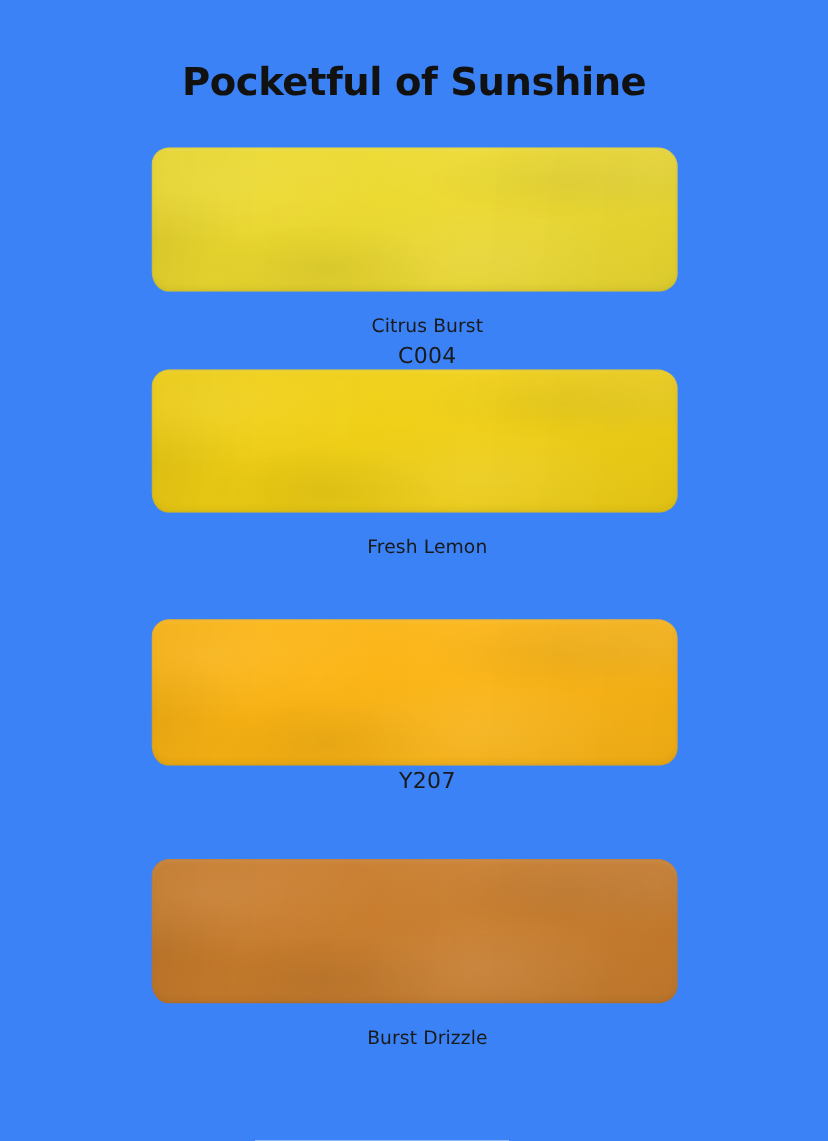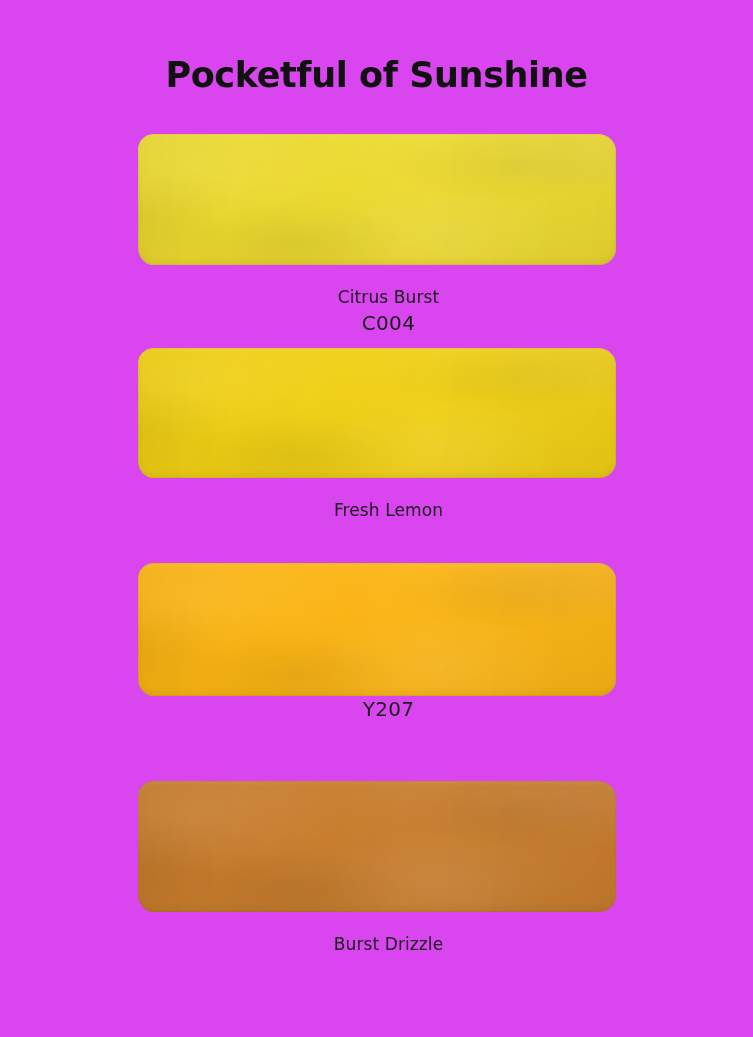--- a/index.html
+++ b/index.html
@@ -12,21 +12,21 @@
     height: 1037px;
     position: relative;
     overflow: hidden;
     font-family: "DejaVu Sans", "Liberation Sans", sans-serif;
     -webkit-font-smoothing: antialiased;
   }
 
   .page {
     position: absolute;
     inset: 0;
-    background: #d946ef;
+    background: #3b82f6;
   }
 
   
   .title {
     position: absolute;
     top: 55px;
     left: 0;
     width: 753px;
     text-align: center;
     font-family: "DejaVu Sans", "Liberation Sans", sans-serif;
@@ -47,21 +47,21 @@
     height: 1037px;
   }
 
   .swatch-entry {
     position: absolute;
     left: 0;
     width: 753px;
   }
 
   .swatch-entry.e0 { top: 134px; }
-  .swatch-entry.e1 { top: 348px; }
+  .swatch-entry.e1 { top: 336px; }
   .swatch-entry.e2 { top: 563px; }
   .swatch-entry.e3 { top: 781px; }
 
   
   .swatch {
     position: relative;
     margin: 0 auto;
     width: 478px;
     height: 131px;
     border-radius: 16px 18px 17px 15px / 15px 17px 16px 18px;

